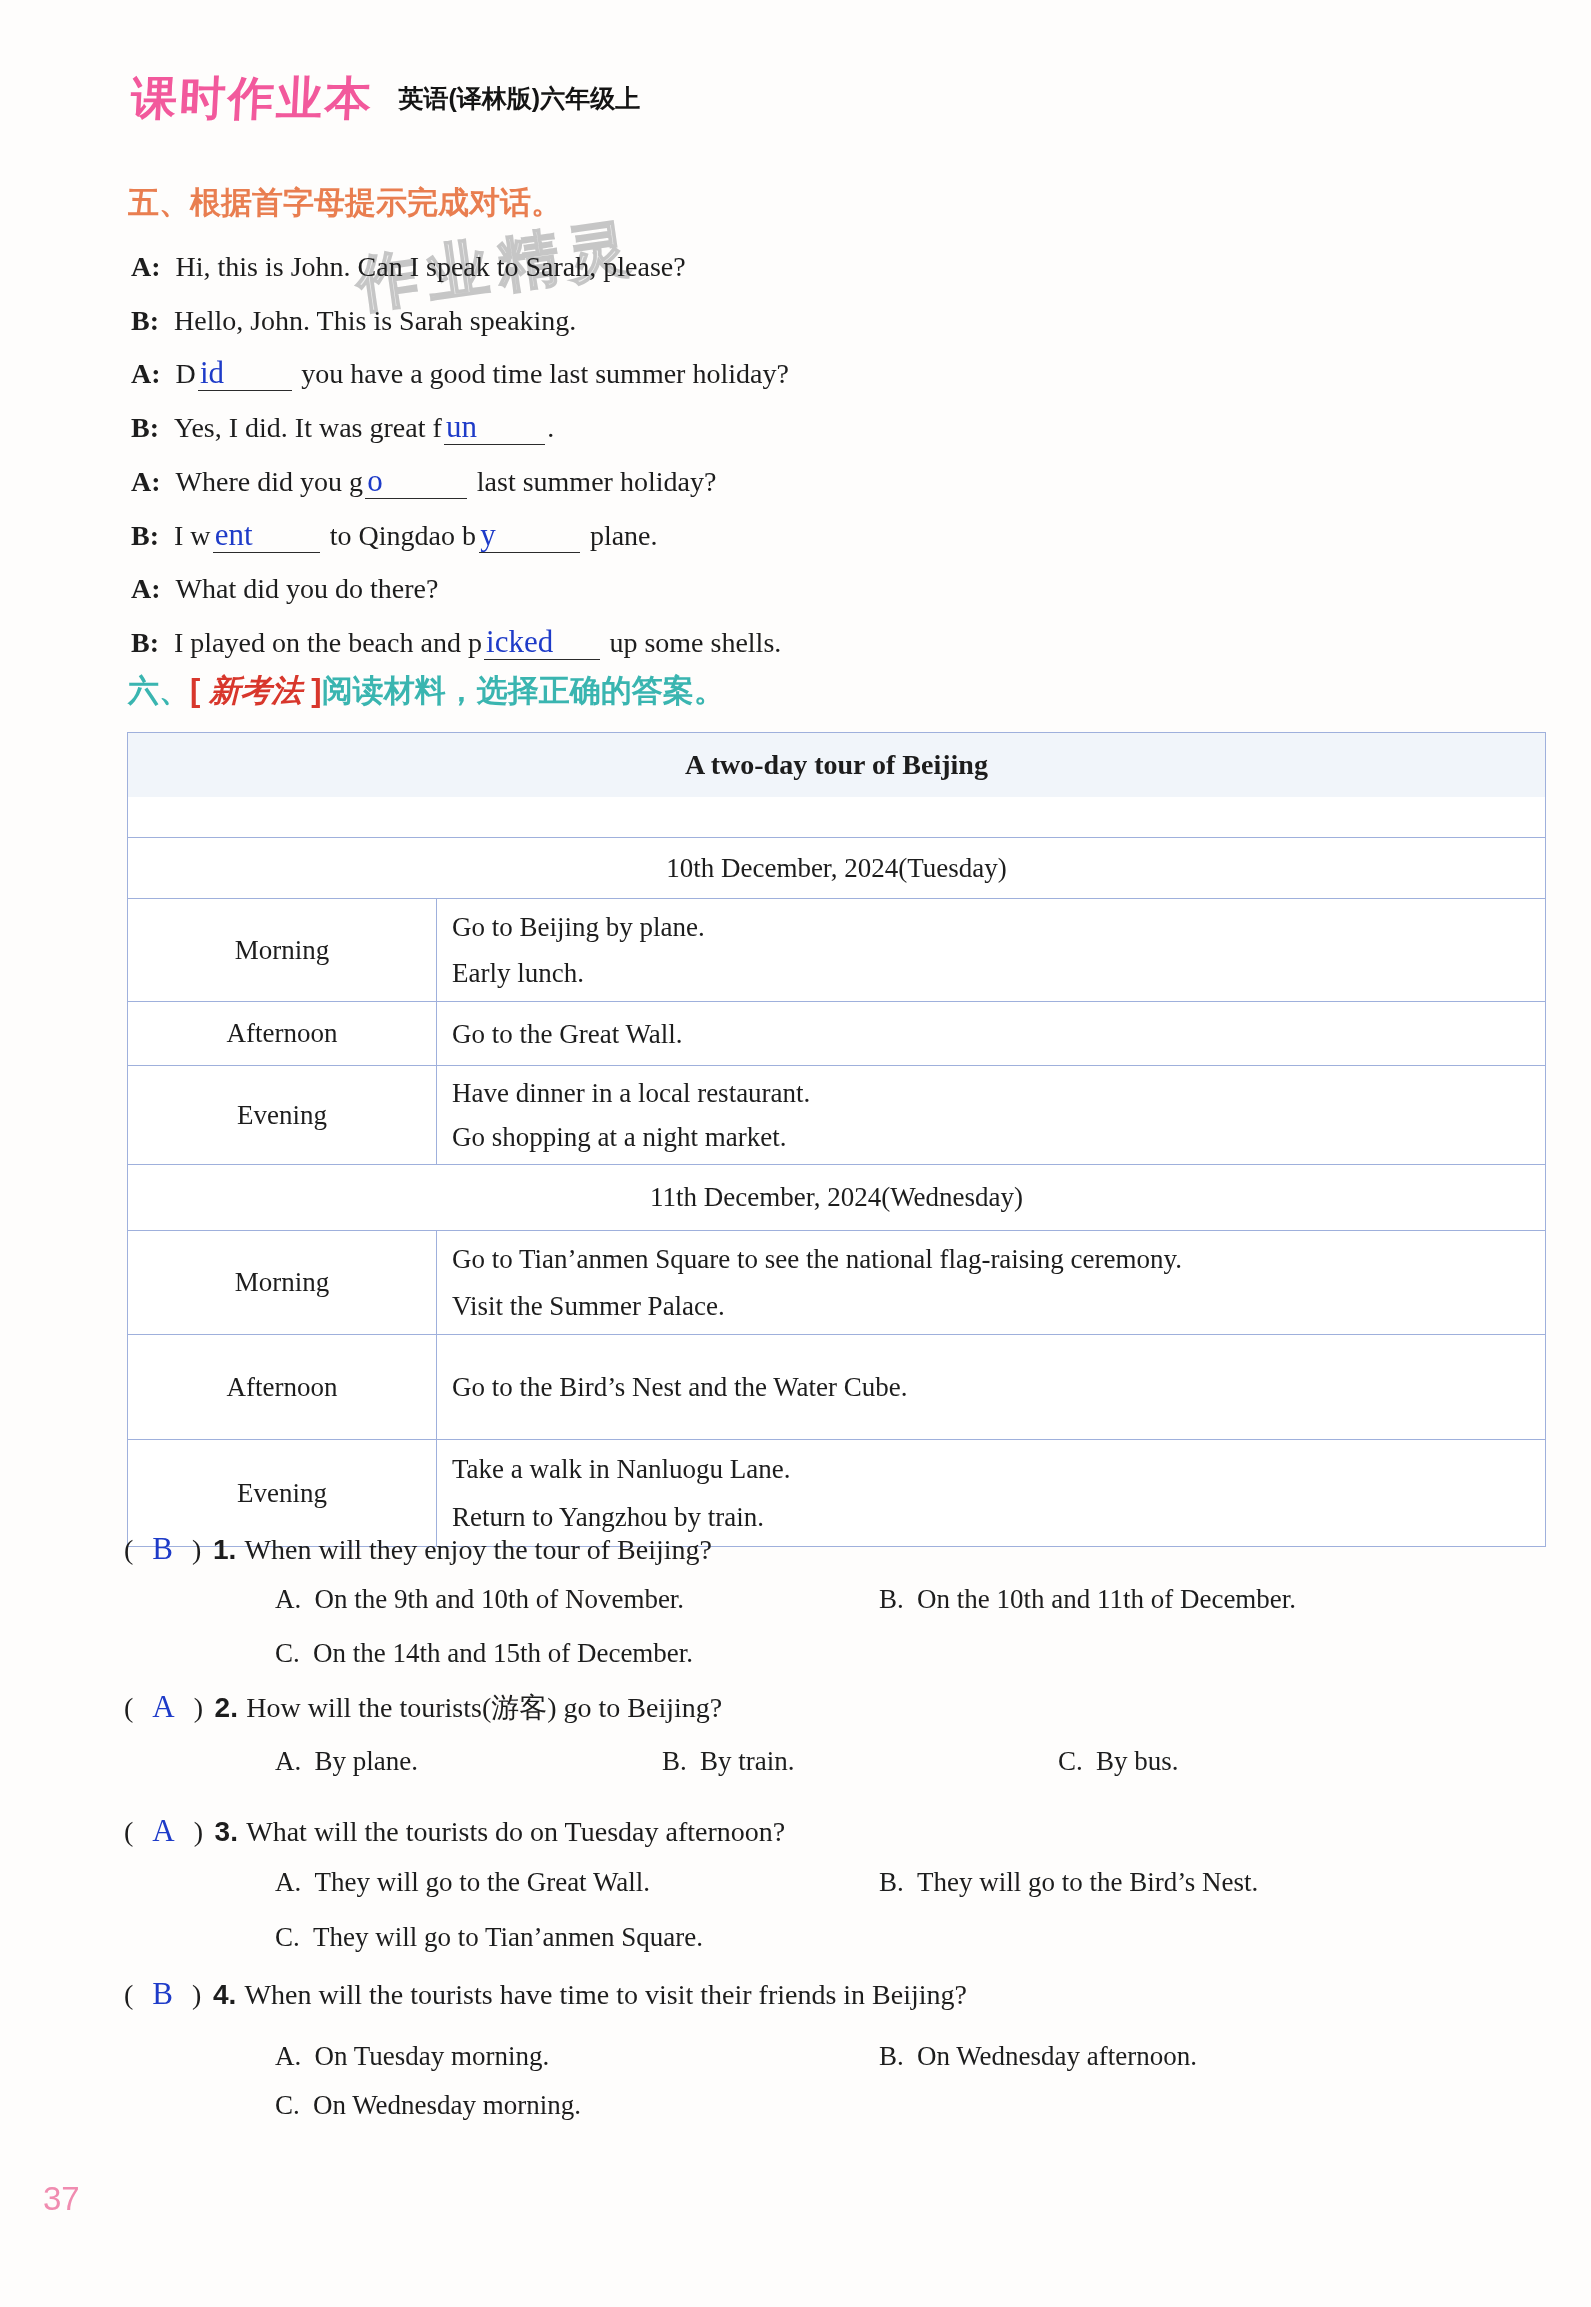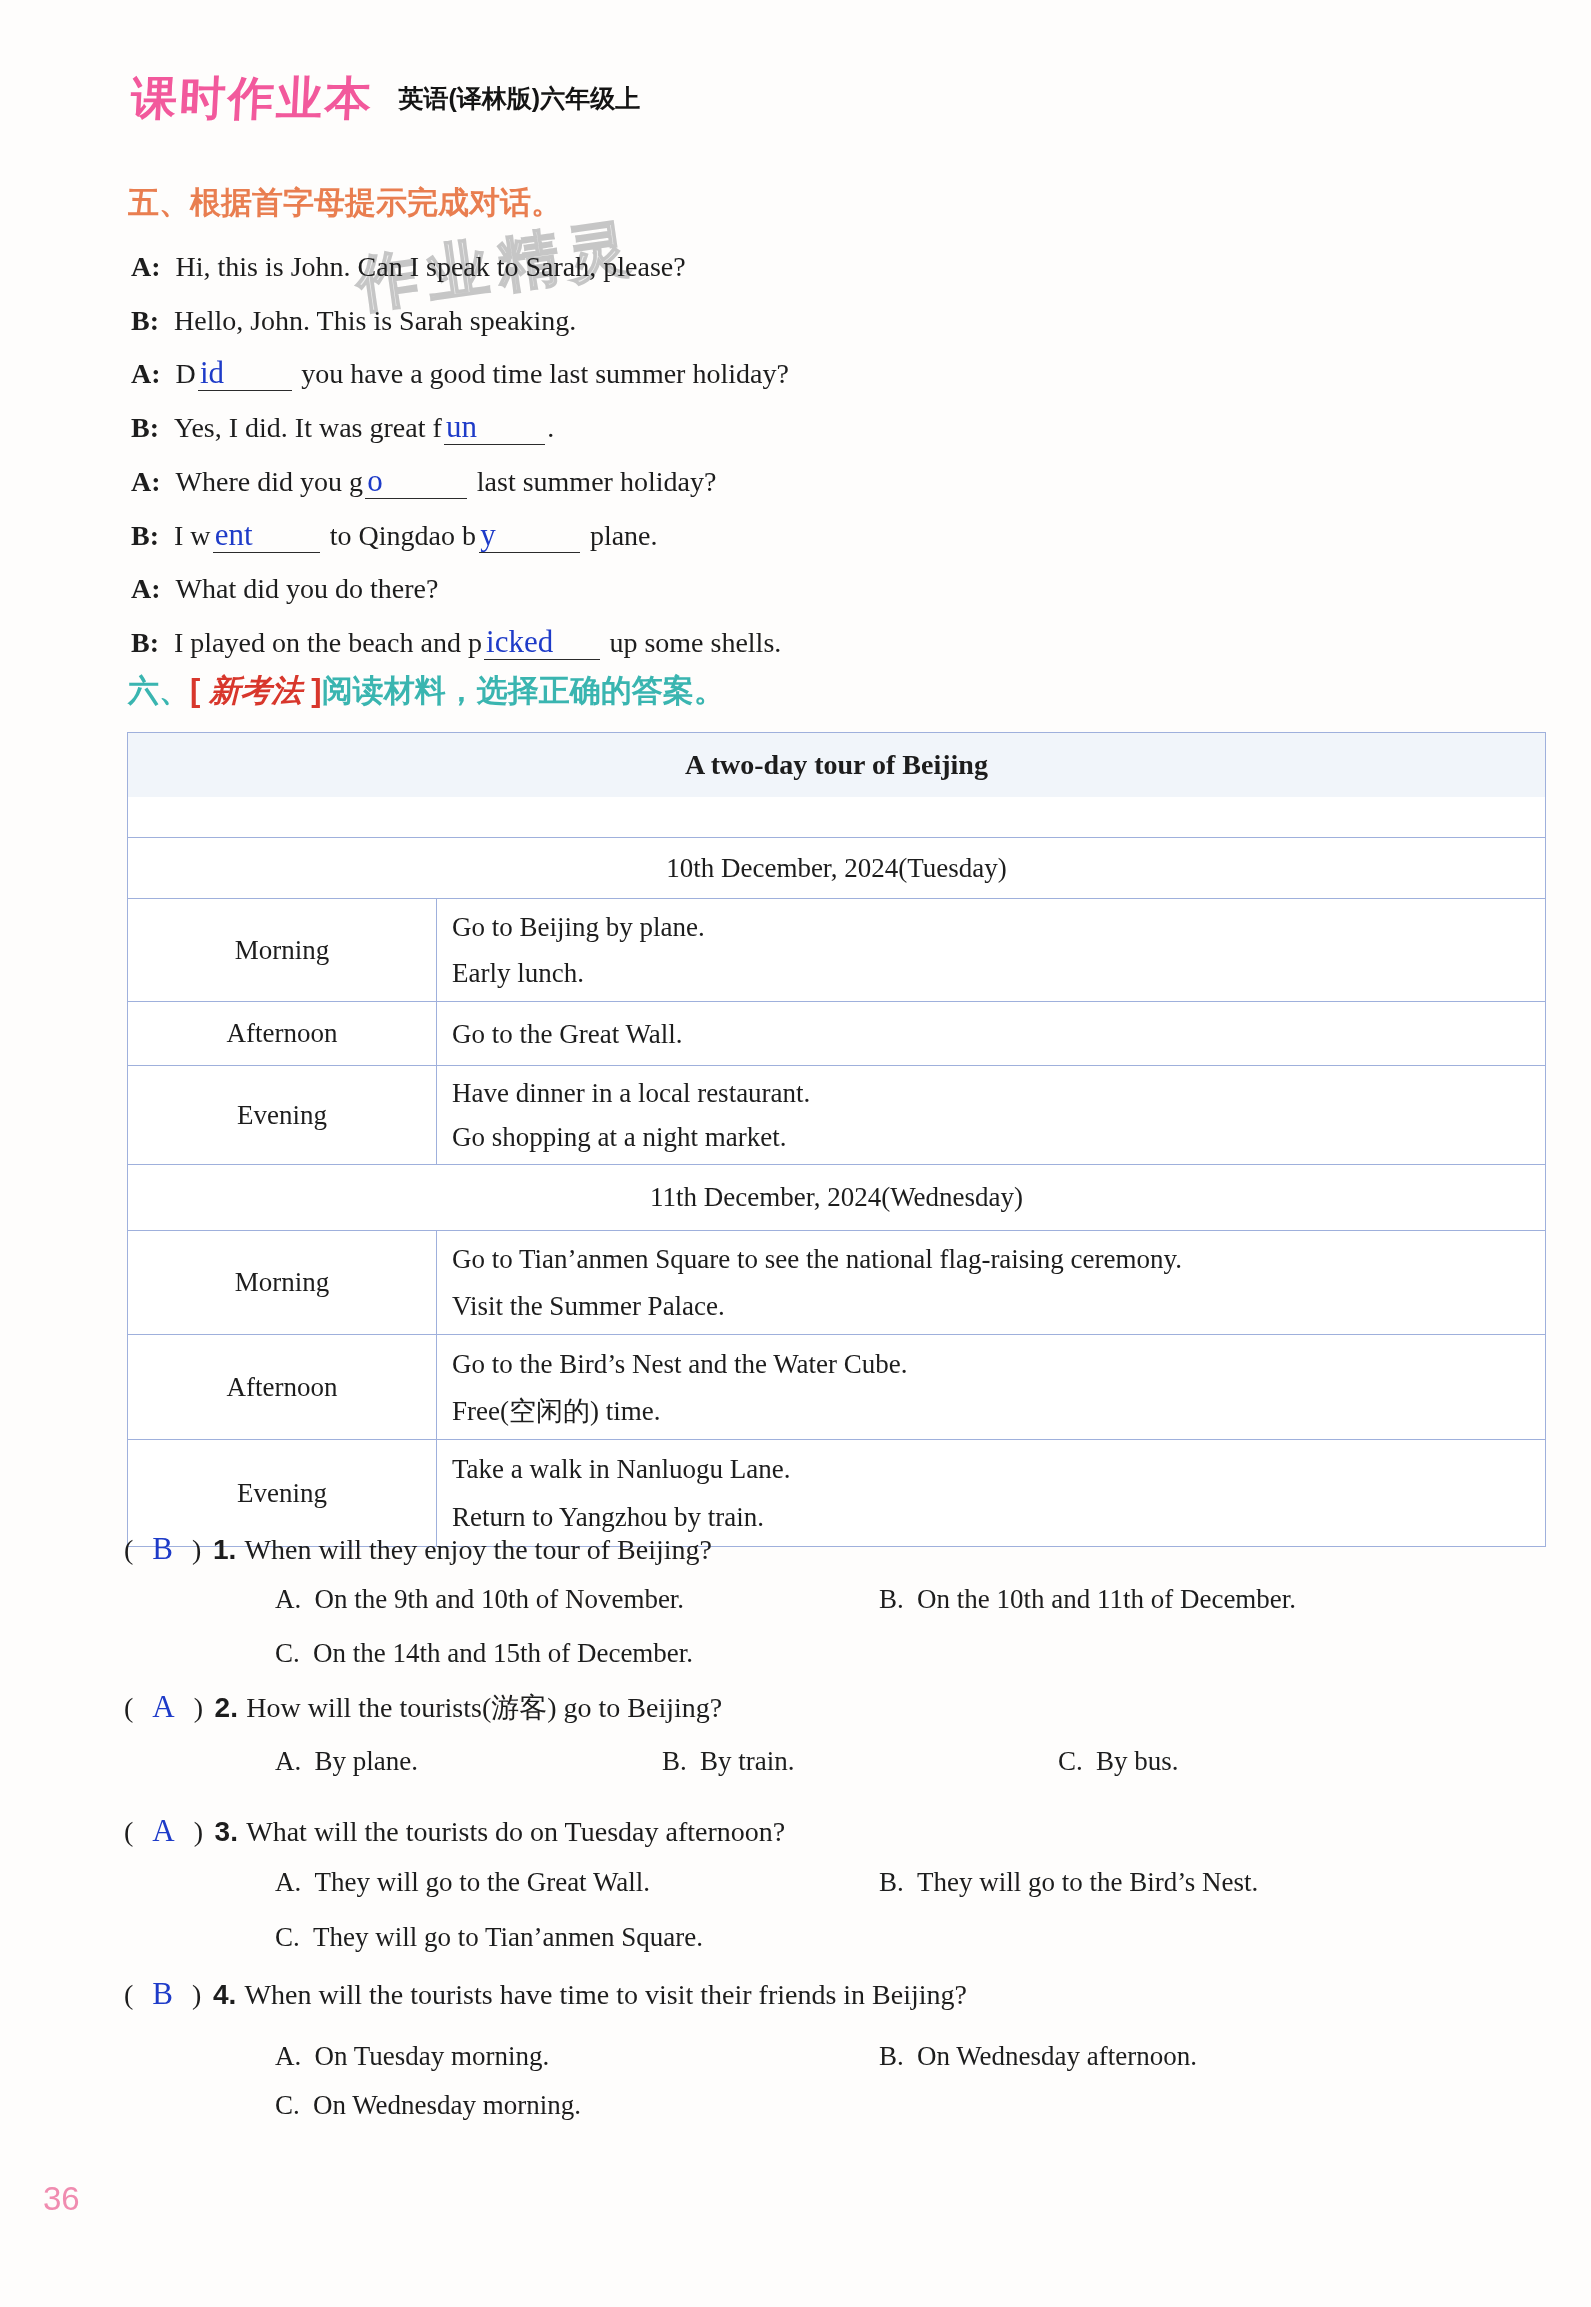--- a/index.html
+++ b/index.html
@@ -116,21 +116,20 @@
         <div class="pcell">Morning</div>
         <div class="acell">
           <div>Go to Tian’anmen Square to see the national flag-raising ceremony.</div>
           <div>Visit the Summer Palace.</div>
         </div>
       </div>
       <div class="trow period" style="height: 105px;">
         <div class="pcell">Afternoon</div>
         <div class="acell">
           <div>Go to the Bird’s Nest and the Water Cube.</div>
-          <div>Free(空闲的) time.</div>
         </div>
       </div>
       <div class="trow period" style="height: 107px;">
         <div class="pcell">Evening</div>
         <div class="acell">
           <div>Take a walk in Nanluogu Lane.</div>
           <div>Return to Yangzhou by train.</div>
         </div>
       </div>
     </div>
@@ -147,15 +146,15 @@
       <div class="line q-line" style="top: 1803px;"><span class="paren">(</span><span class="qans">A</span><span class="paren2">)</span><span class="qnum">3.</span><span>What will the tourists do on Tuesday afternoon?</span></div>
       <div class="opt" style="left: 275px; top: 1857px;"><span class="lbl">A.</span><span>They will go to the Great Wall.</span></div>
       <div class="opt" style="left: 879px; top: 1857px;"><span class="lbl">B.</span><span>They will go to the Bird’s Nest.</span></div>
       <div class="opt" style="left: 275px; top: 1912px;"><span class="lbl">C.</span><span>They will go to Tian’anmen Square.</span></div>
       <div class="line q-line" style="top: 1966px;"><span class="paren">(</span><span class="qans">B</span><span class="paren2">)</span><span class="qnum">4.</span><span>When will the tourists have time to visit their friends in Beijing?</span></div>
       <div class="opt" style="left: 275px; top: 2031px;"><span class="lbl">A.</span><span>On Tuesday morning.</span></div>
       <div class="opt" style="left: 879px; top: 2031px;"><span class="lbl">B.</span><span>On Wednesday afternoon.</span></div>
       <div class="opt" style="left: 275px; top: 2080px;"><span class="lbl">C.</span><span>On Wednesday morning.</span></div>
     </div>
 
-  <div class="pageno">36</div>
+  <div class="pageno">37</div>
 </div>
 
 
 </body></html>

